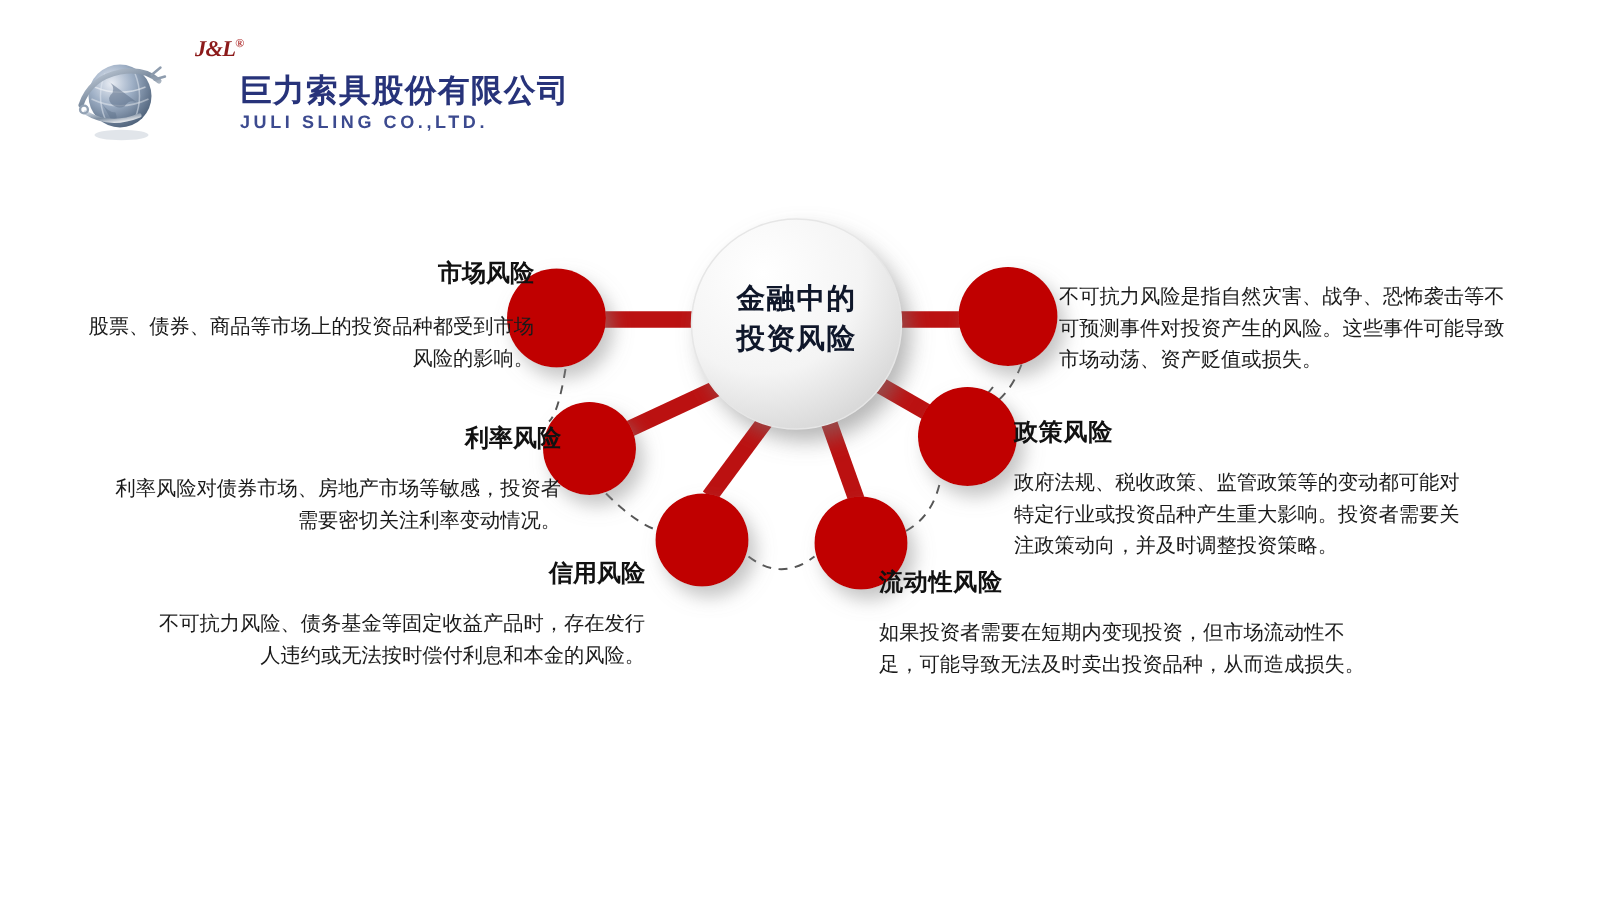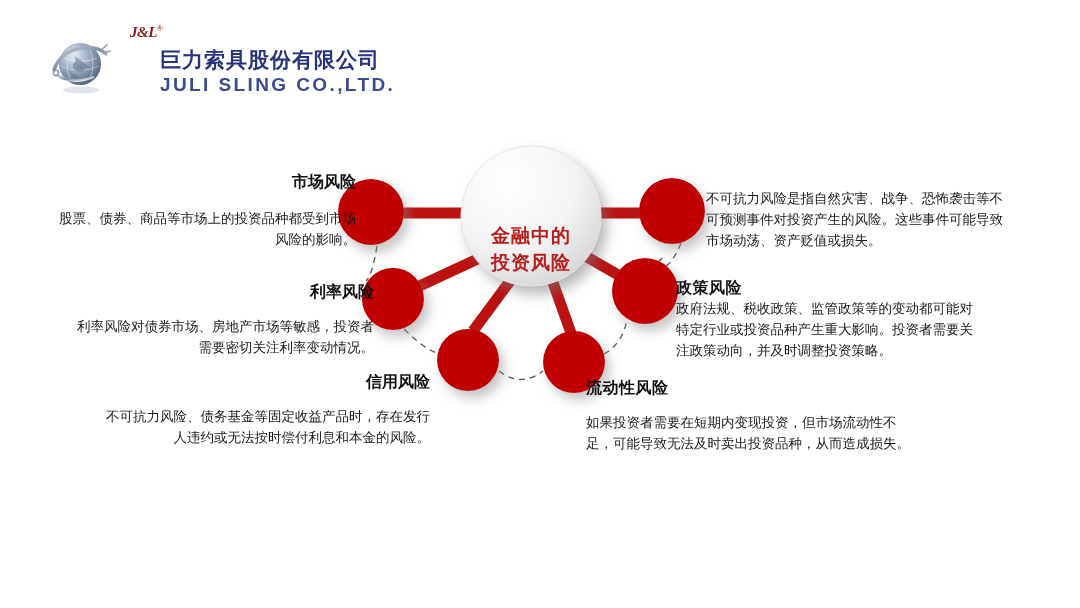--- a/index.html
+++ b/index.html
@@ -56,21 +56,21 @@
     font-weight: bold;
     color: #27337a;
     letter-spacing: 1px;
     white-space: nowrap;
   }
   .logo-en {
     position: absolute;
     left: 116px;
     top: 50px;
     font-family: "Liberation Sans", sans-serif;
-    font-size: 19px;
+    font-size: 12px;
     font-weight: bold;
     color: #3c4a8f;
     letter-spacing: 2.4px;
     white-space: nowrap;
   }
 
   
   #diagram {
     position: absolute;
     left: 0;
@@ -184,21 +184,21 @@
       <circle cx="672" cy="211" r="33" fill="#c00000"></circle>
     </g>
 
     <g>
       <circle cx="531" cy="216" r="70" fill="url(#centerGrad)" filter="url(#softShadow)"></circle>
       <circle cx="531" cy="216" r="70" fill="none" stroke="#e6e6e6" stroke-width="1"></circle>
     </g>
   </svg>
 
   <div style="position:absolute; left:461px; top:186px; width:140px; text-align:center;
-              font-size:19px; font-weight:bold; color:#b91c1c; line-height:27px; letter-spacing:1px;margin-top:36px;">
+              font-size:19px; font-weight:bold; color:#0f172a; line-height:27px; letter-spacing:1px;">
     <div>金融中的</div>
     <div>投资风险</div>
   </div>
 
   <div class="block b-market align-right">
     <div class="block-title">市场风险</div>
     <div class="block-body" style="margin-top:16px;">股票、债券、商品等市场上的投资品种都受到市场风险的影响。</div>
   </div>
 
   <div class="block b-rate align-right">
@@ -210,21 +210,21 @@
     <div class="block-title">信用风险</div>
     <div class="block-body" style="margin-top:14px;">不可抗力风险、债务基金等固定收益产品时，存在发行人违约或无法按时偿付利息和本金的风险。</div>
   </div>
 
   <div class="block b-force align-left">
     <div class="block-body" style="margin-top:16px;">不可抗力风险是指自然灾害、战争、恐怖袭击等不可预测事件对投资产生的风险。这些事件可能导致市场动荡、资产贬值或损失。</div>
   </div>
 
   <div class="block b-policy align-left">
     <div class="block-title spaced">政策风险</div>
-    <div class="block-body" style="margin-top:0;">政府法规、税收政策、监管政策等的变动都可能对特定行业或投资品种产生重大影响。投资者需要关注政策动向，并及时调整投资策略。</div>
+    <div class="block-body" style="margin-top:14px;">政府法规、税收政策、监管政策等的变动都可能对特定行业或投资品种产生重大影响。投资者需要关注政策动向，并及时调整投资策略。</div>
   </div>
 
   <div class="block b-liquid align-left">
     <div class="block-title spaced">流动性风险</div>
     <div class="block-body" style="margin-top:14px;">如果投资者需要在短期内变现投资，但市场流动性不足，可能导致无法及时卖出投资品种，从而造成损失。</div>
   </div>
 
 </div>
 
 </body></html>

